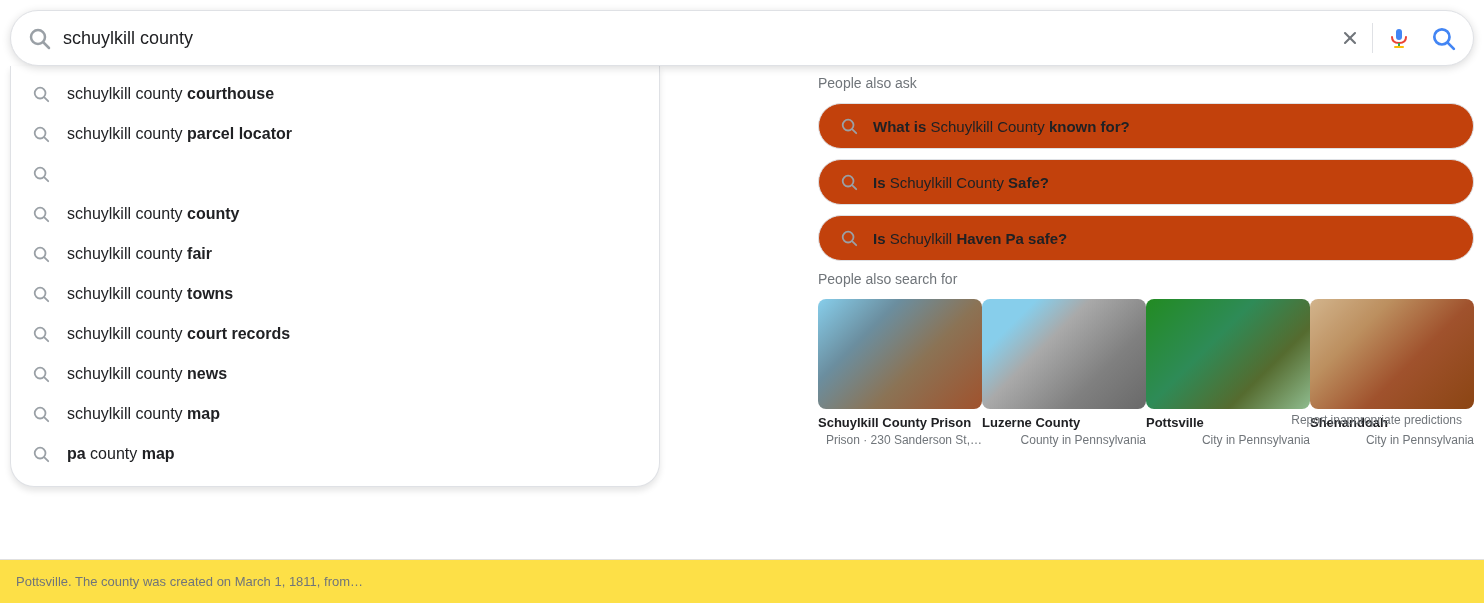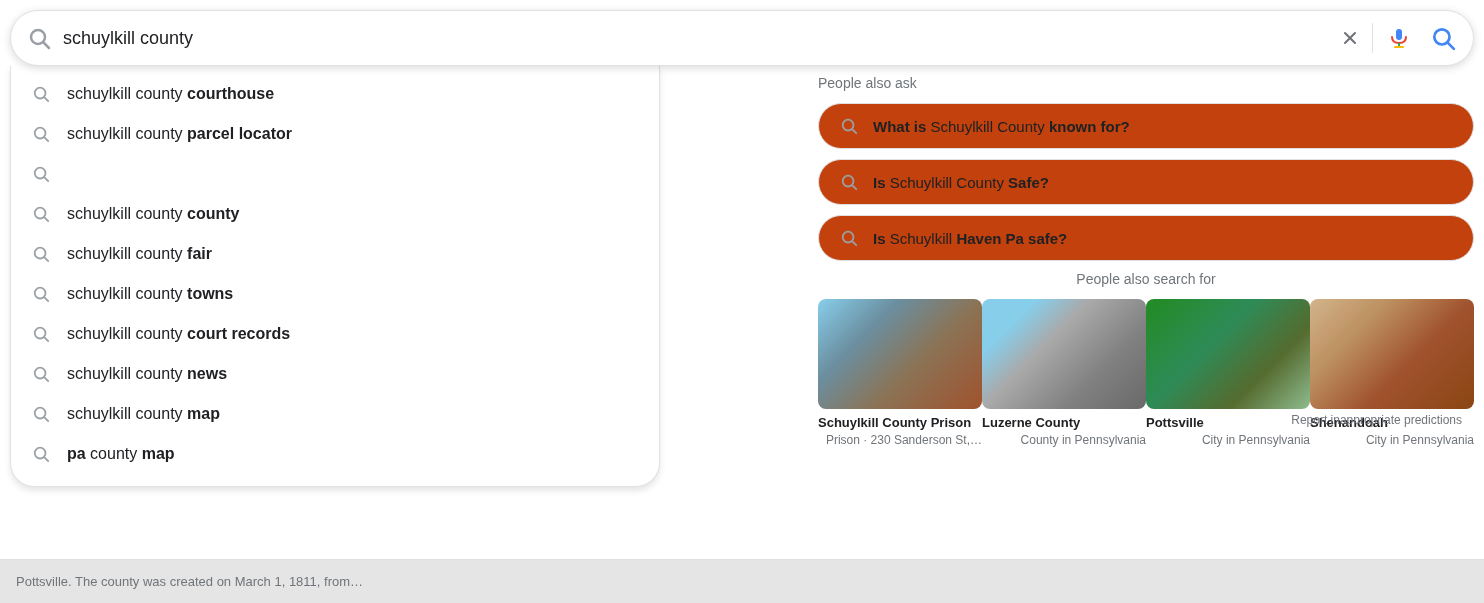--- a/index.html
+++ b/index.html
@@ -172,21 +172,20 @@
 
     .question-text .bold {
       font-weight: 700;
     }
 
     .people-also-search-label {
       font-size: 14px;
       color: #70757a;
       margin-bottom: 12px;
       margin-top: 4px;
-      text-align: center;
     }
 
     .related-images {
       display: flex;
       gap: 0;
     }
 
     .related-image-item {
       flex: 1;
       cursor: pointer;
@@ -225,21 +224,21 @@
       margin-top: 9px;
     }
 
     
     .bottom-bar {
       position: absolute;
       bottom: 0;
       left: 0;
       right: 0;
       height: 44px;
-      background: #e5e5e5;
+      background: #fde047;
       border-top: 1px solid #e0e0e0;
       display: flex;
       align-items: center;
       padding: 0 16px;
       font-size: 13px;
       color: #70757a;
     }
 
     
     .img-schuylkill {

